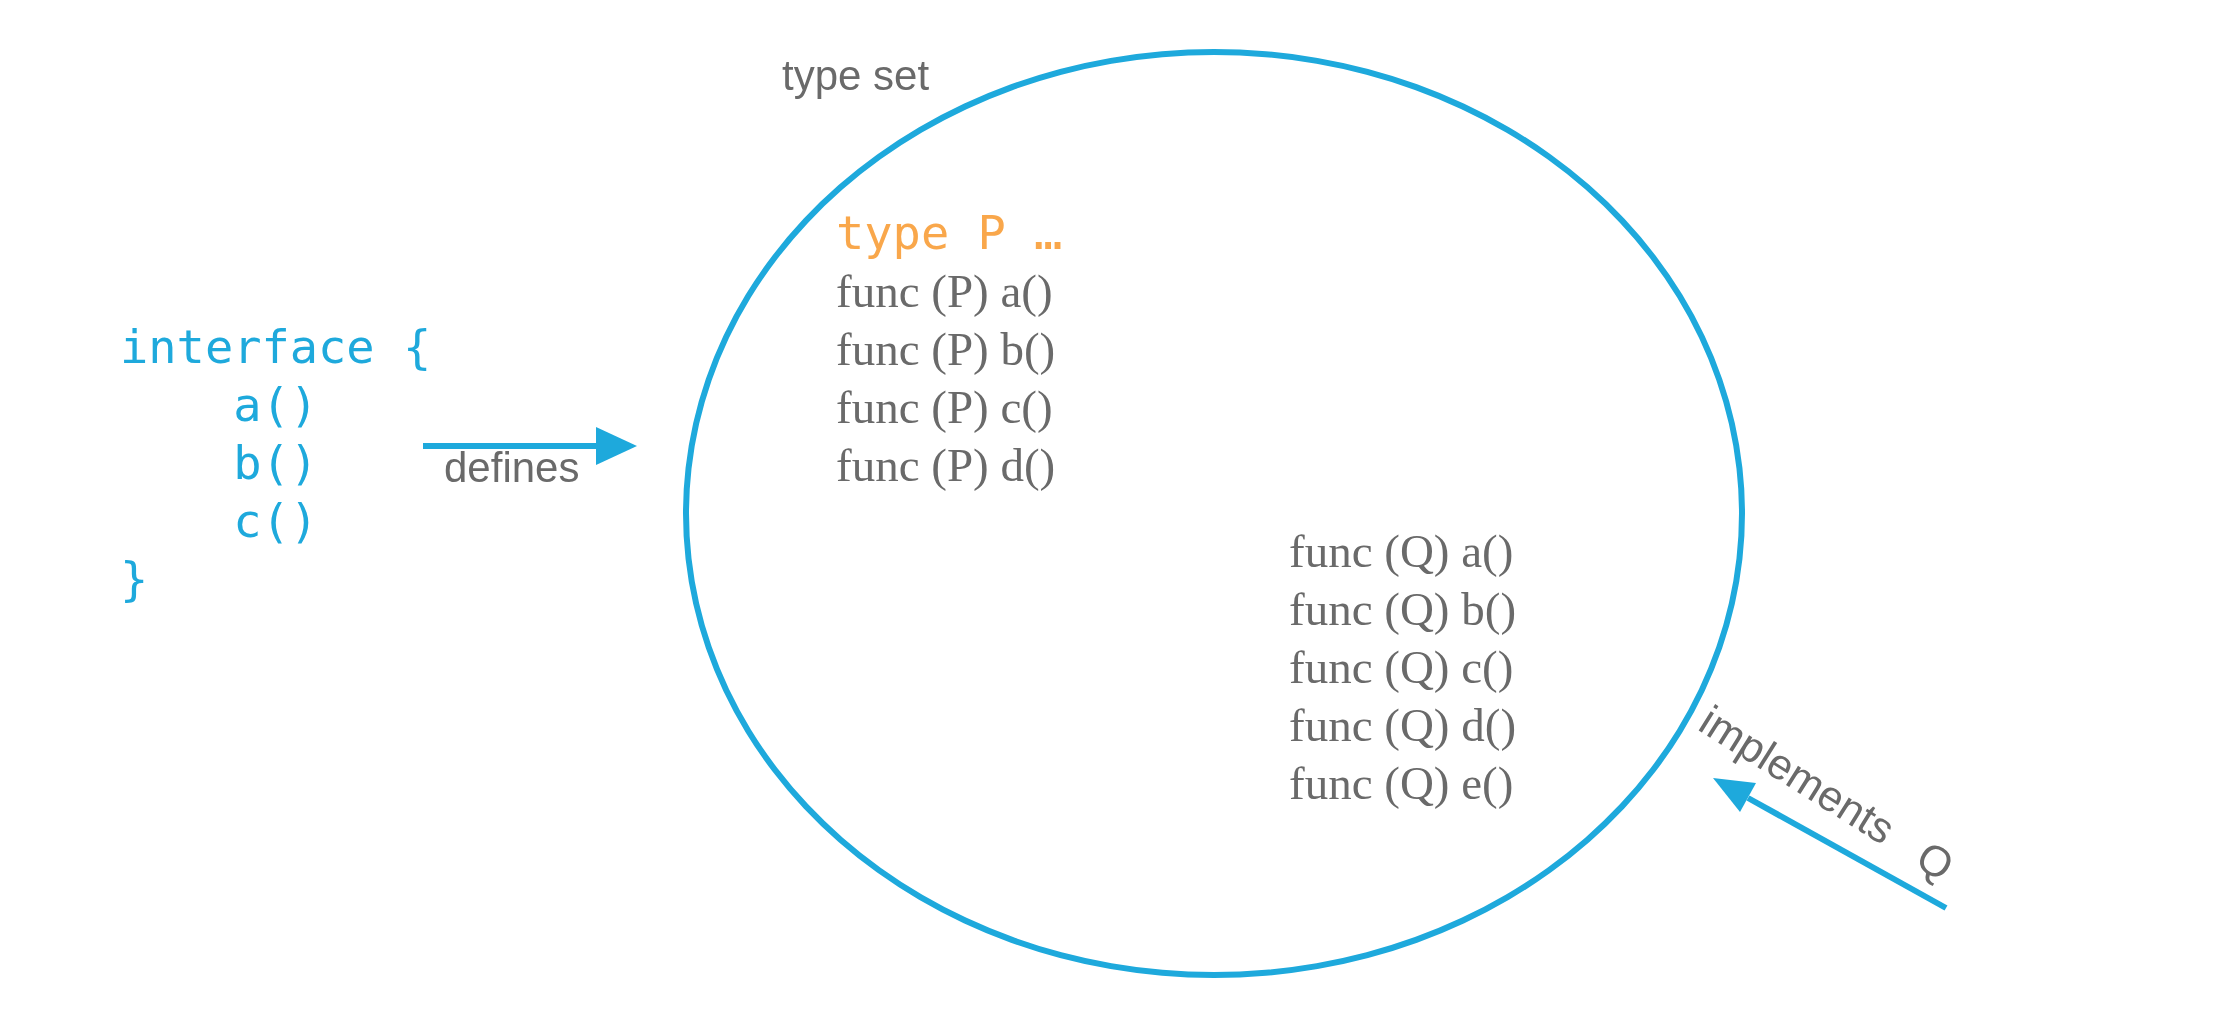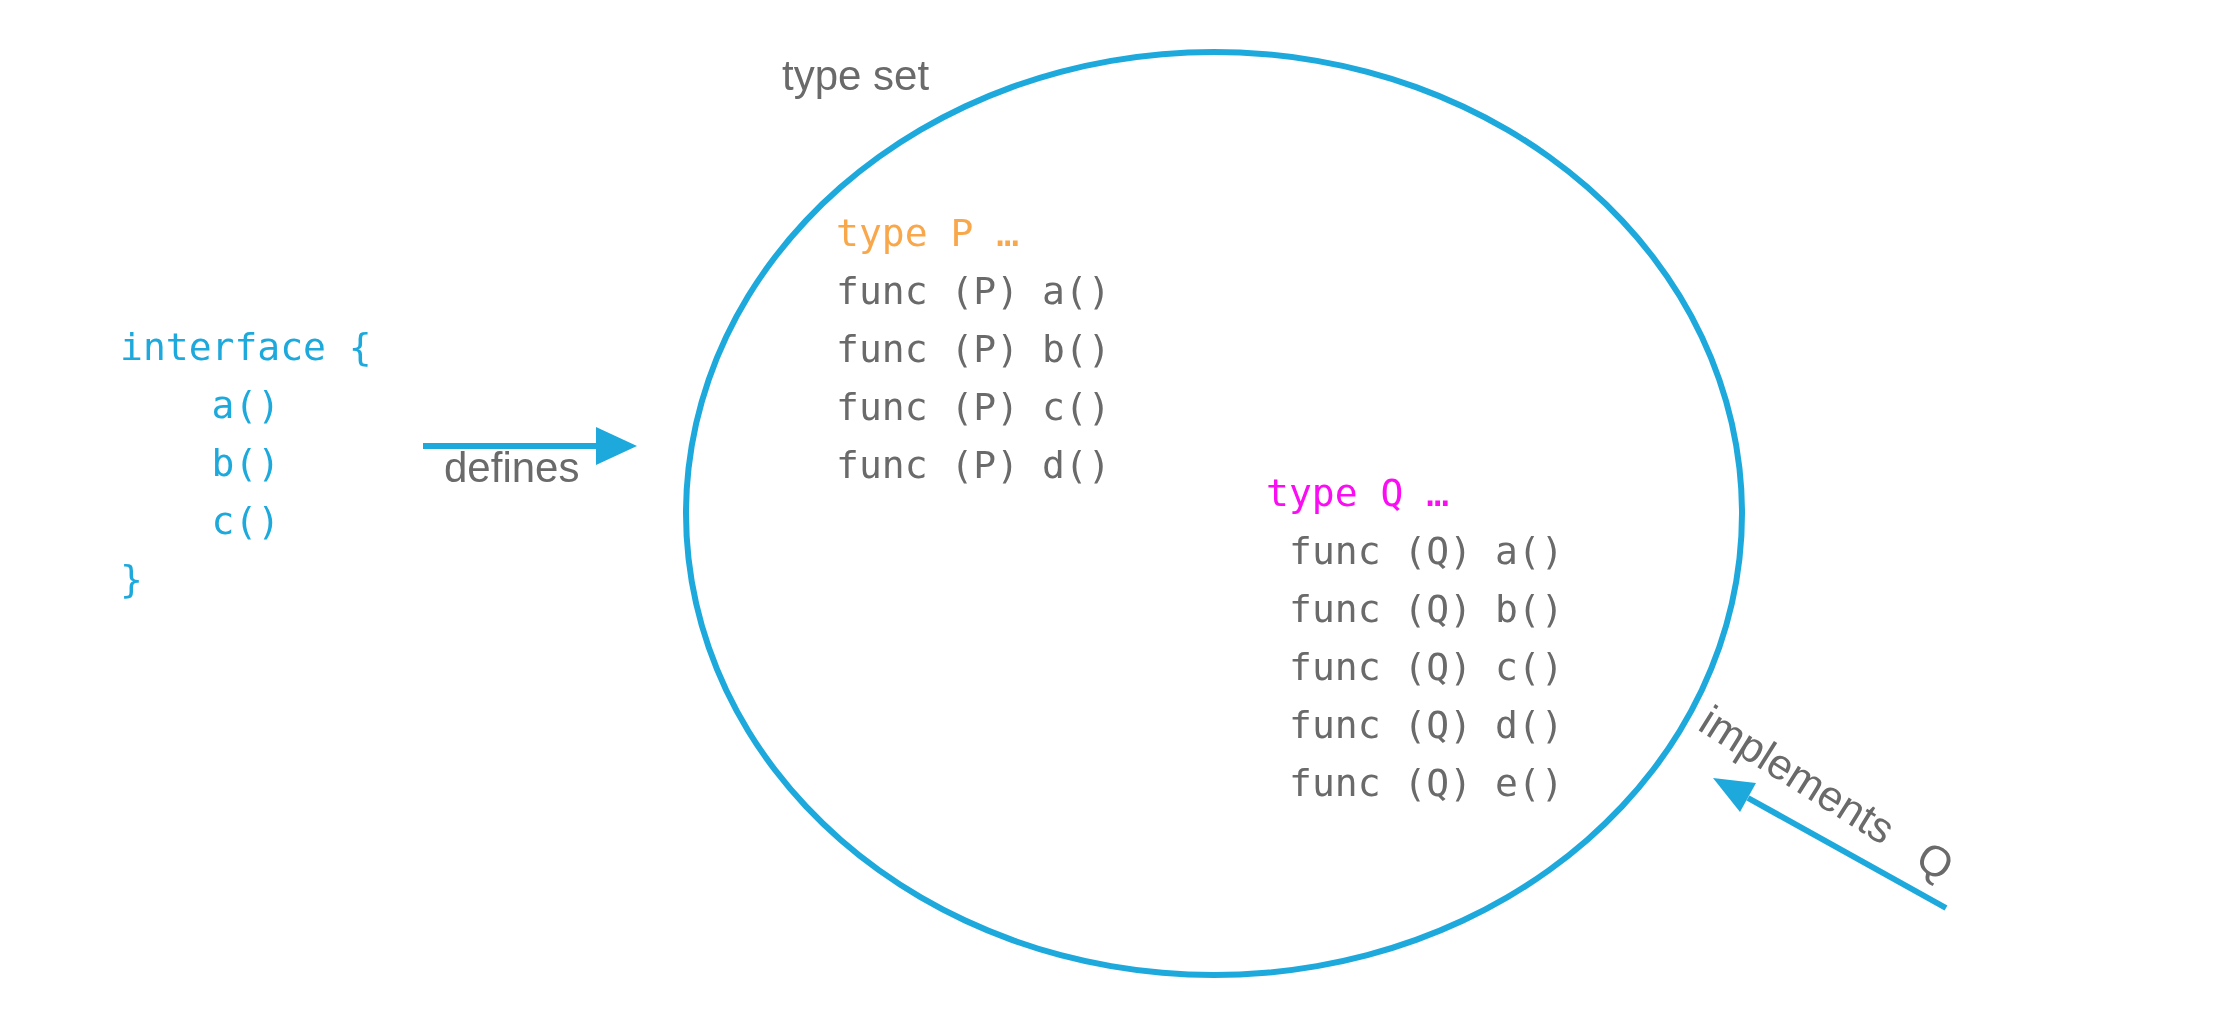--- a/index.html
+++ b/index.html
@@ -41,27 +41,27 @@
     font-size: 43px;
     word-spacing: 24px;
     transform: rotate(32deg);
     transform-origin: left top;
   }
 
   
   .code {
     margin: 0;
     font-family: "DejaVu Sans Mono", monospace;
-    font-size: 38px;
+    font-size: 47px;
     line-height: 58px;
     white-space: pre;
   }
   #interface-code { left: 120px; top: 318px; color: var(--cyan, #1ea9dc); }
 
-  .methods { color: var(--gray, #6a6a6a); }
+  .methods { color: var(--gray, #6a6a6a); font-family: Liberation Serif, serif; }
   #type-p-title   { left: 836px;  top: 204px; color: var(--orange,  #f9a74b); }
   #type-p-methods { left: 836px;  top: 262px; }
   #type-q-title   { left: 1266px; top: 464px; color: var(--magenta, #fa0df2); }
   #type-q-methods { left: 1266px; top: 522px; margin-left: 23px; }
   #type-r-title   { left: 923px;  top: 586px; color: var(--green,   #2fdf2f); }
 
   
   #arrow-layer {
     left: 0; top: 0;
     width: 2220px; height: 1024px;
@@ -97,21 +97,20 @@
   </svg>
 
   <div id="defines-label" class="abs label">defines</div>
 
   <div id="type-p-title" class="abs code">type P …</div>
   <pre id="type-p-methods" class="abs code methods">func (P) a()
 func (P) b()
 func (P) c()
 func (P) d()</pre>
 
-  <div id="type-q-title" class="abs code">type Q …</div>
   <pre id="type-q-methods" class="abs code methods">func (Q) a()
 func (Q) b()
 func (Q) c()
 func (Q) d()
 func (Q) e()</pre>
 
 
   <div id="implements-label" class="abs label">implements Q</div>
 
 </div>

